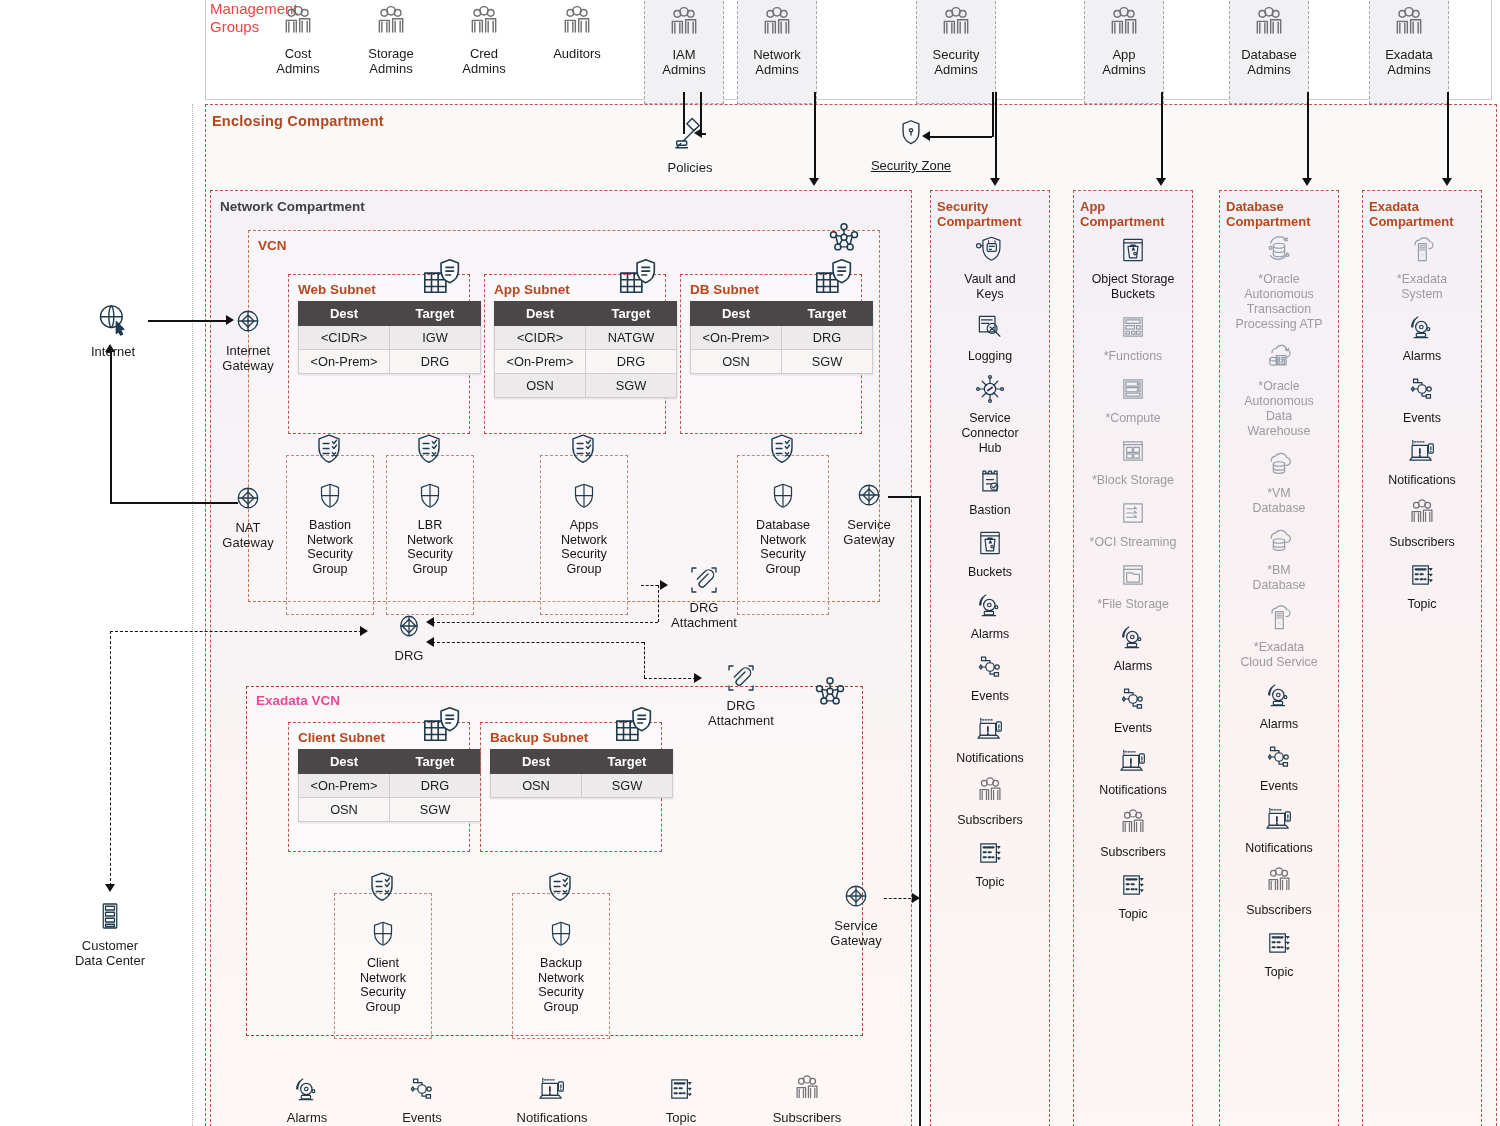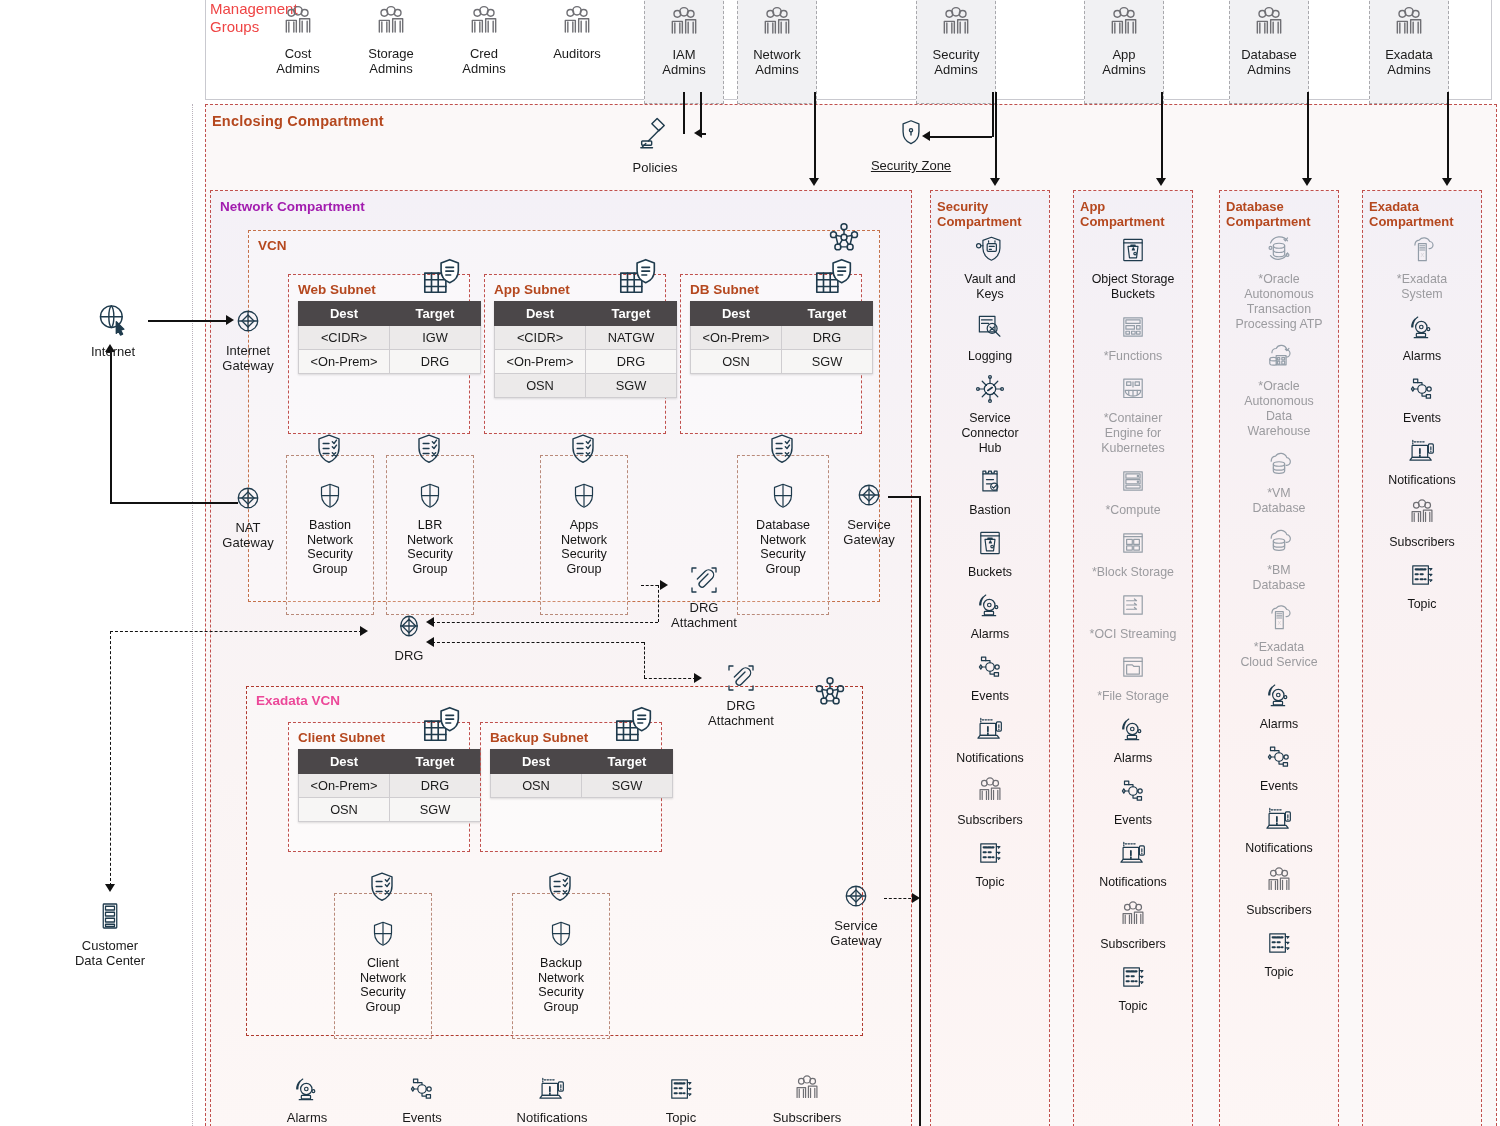--- a/index.html
+++ b/index.html
@@ -6,21 +6,21 @@
   body{width:1500px;height:1126px;position:relative;overflow:hidden;
        font-family:"Liberation Sans","DejaVu Sans",sans-serif;color:#1b1b1b;}
   .abs{position:absolute;}
   
   .mgmt-box{left:205px;top:-44px;width:1285px;height:142px;border:1px solid #c9c9cf;background:#fff;}
   .mgmt-title{left:210px;top:0px;width:110px;font-size:15px;line-height:18px;color:#ef4444;}
   .enclosing{left:205px;top:104px;width:1290px;height:1040px;border:1.4px dashed #c0504d;background:#fbf8f8;}
   .enclosing-label{left:212px;top:113px;font-size:14.5px;font-weight:bold;color:#b5481f;letter-spacing:.2px;}
   .netcomp{left:210px;top:190px;width:700px;height:950px;border:1.4px dashed #c0504d;
            background:linear-gradient(180deg,#f4f1f7 0%,#faf4f4 60%,#fdf7f6 100%);}
-  .netcomp-label{left:220px;top:199px;font-size:13.5px;font-weight:bold;color:#a21caf;}
+  .netcomp-label{left:220px;top:199px;font-size:13.5px;font-weight:bold;color:#404040;}
   .vcn{left:248px;top:230px;width:630px;height:370px;border:1.3px dashed #c5714a;background:rgba(255,255,255,.28);}
   .vcn-label{left:258px;top:238px;font-size:13.5px;color:#b5481f;font-weight:600;}
   .exavcn{left:246px;top:686px;width:615px;height:348px;border:1.3px dashed #b03a2e;background:rgba(255,255,255,.25);}
   .exavcn-label{left:256px;top:693px;font-size:13.5px;color:#ec4899;font-weight:600;}
   
   .comp{border:1.3px dashed #c0504d;background:linear-gradient(180deg,#f3f0f6 0%,#fbf2f2 55%,#fdf6f5 100%);
         width:118px;top:190px;height:950px;}
   .comp-title{font-size:13px;font-weight:bold;color:#b5481f;line-height:15px;padding:8px 0 0 6px;}
   .comp-items{padding-top:4px;}
   .svc{width:100%;text-align:center;margin-bottom:9px;}
@@ -405,21 +405,21 @@
           <path d="M24 6l12 4.5v11c0 9-6.5 15-12 17-5.5-2-12-8-12-17v-11z"></path>
           <path d="M24 7v30M13 22h22"></path>
         </svg></span><div class="lbl">Backup</div><div class="lbl">Network</div><div class="lbl">Security</div><div class="lbl">Group</div></div>
     <div class="abs" style="left: 540px; top: 869px;"><svg width="40" height="40" viewBox="0 0 48 48" fill="none" stroke="#1f3b4d" stroke-width="1.7" stroke-linecap="round" stroke-linejoin="round">
         <path d="M24 5l12 4.5v11c0 9-6.5 15-12 17-5.5-2-12-8-12-17v-11z"></path>
         <path d="M17 15h7M17 21h7M17 27h7"></path>
         <path d="M28 13l2 2 3-4M28 19l2 2 3-4M28 26l4 4M32 26l-4 4"></path>
       </svg></div>
   </div>
 <div id="net-nodes">
-    <div class="node" style="left: 610px; top: 116px; width: 90px;"><span><svg width="40" height="40" viewBox="0 0 48 48" fill="none" stroke="#1f3b4d" stroke-width="1.7" stroke-linecap="round" stroke-linejoin="round">
+    <div class="node" style="left: 645px; top: 116px; width: 90px;"><span><svg width="40" height="40" viewBox="0 0 48 48" fill="none" stroke="#1f3b4d" stroke-width="1.7" stroke-linecap="round" stroke-linejoin="round">
           <rect x="22" y="6" width="12" height="9" transform="rotate(45 28 10)"></rect>
           <path d="M30 16 L16 30"></path>
           <path d="M13 33l-4 4"></path>
           <rect x="8" y="30" width="12" height="5" rx="1"></rect>
           <path d="M7 38h14"></path>
         </svg></span><div class="lbl">Policies</div></div>
     <div class="node" style="left: 865px; top: 116px; width: 92px; text-decoration: underline;"><span><svg width="38" height="38" viewBox="0 0 48 48" fill="none" stroke="#1f3b4d" stroke-width="1.7" stroke-linecap="round" stroke-linejoin="round">
           <path d="M24 6l10 4v10c0 8-5 13-10 15-5-2-10-7-10-15V10z"></path>
           <circle cx="24" cy="18" r="2"></circle>
           <path d="M24 20v4"></path>
@@ -627,28 +627,20 @@
         <div class="svc dim"><span><svg width="34" height="34" viewBox="0 0 48 48" fill="none" stroke="#1f3b4d" stroke-width="1.7" stroke-linecap="round" stroke-linejoin="round">
               <rect x="11" y="11" width="26" height="26"></rect>
               <rect x="14" y="14" width="20" height="5"></rect>
               <rect x="14" y="22" width="12" height="5"></rect>
               <rect x="29" y="22" width="5" height="5"></rect>
               <rect x="14" y="30" width="5" height="4"></rect>
               <rect x="22" y="30" width="5" height="4"></rect>
               <rect x="29" y="30" width="5" height="4"></rect>
             </svg></span><div class="lbl">*Functions</div></div>
         <div class="svc dim"><span><svg width="34" height="34" viewBox="0 0 48 48" fill="none" stroke="#1f3b4d" stroke-width="1.7" stroke-linecap="round" stroke-linejoin="round">
-              <rect x="11" y="10" width="26" height="26"></rect>
-              <rect x="15" y="14" width="6" height="5"></rect>
-              <rect x="27" y="14" width="6" height="5"></rect>
-              <path d="M24 14v7"></path>
-              <path d="M13 26a11 8 0 0022 0z"></path>
-              <path d="M18 26v6M24 26v7M30 26v6"></path>
-            </svg></span><div class="lbl">*Container</div><div class="lbl">Engine for</div><div class="lbl">Kubernetes</div></div>
-        <div class="svc dim"><span><svg width="34" height="34" viewBox="0 0 48 48" fill="none" stroke="#1f3b4d" stroke-width="1.7" stroke-linecap="round" stroke-linejoin="round">
               <rect x="11" y="11" width="26" height="26"></rect>
               <rect x="14" y="14" width="20" height="6"></rect>
               <rect x="14" y="22" width="20" height="6"></rect>
               <rect x="14" y="30" width="20" height="4"></rect>
               <circle cx="31" cy="17" r="1"></circle>
               <circle cx="31" cy="25" r="1"></circle>
             </svg></span><div class="lbl">*Compute</div></div>
         <div class="svc dim"><span><svg width="34" height="34" viewBox="0 0 48 48" fill="none" stroke="#1f3b4d" stroke-width="1.7" stroke-linecap="round" stroke-linejoin="round">
               <rect x="11" y="11" width="26" height="26"></rect>
               <path d="M11 15h26"></path>

